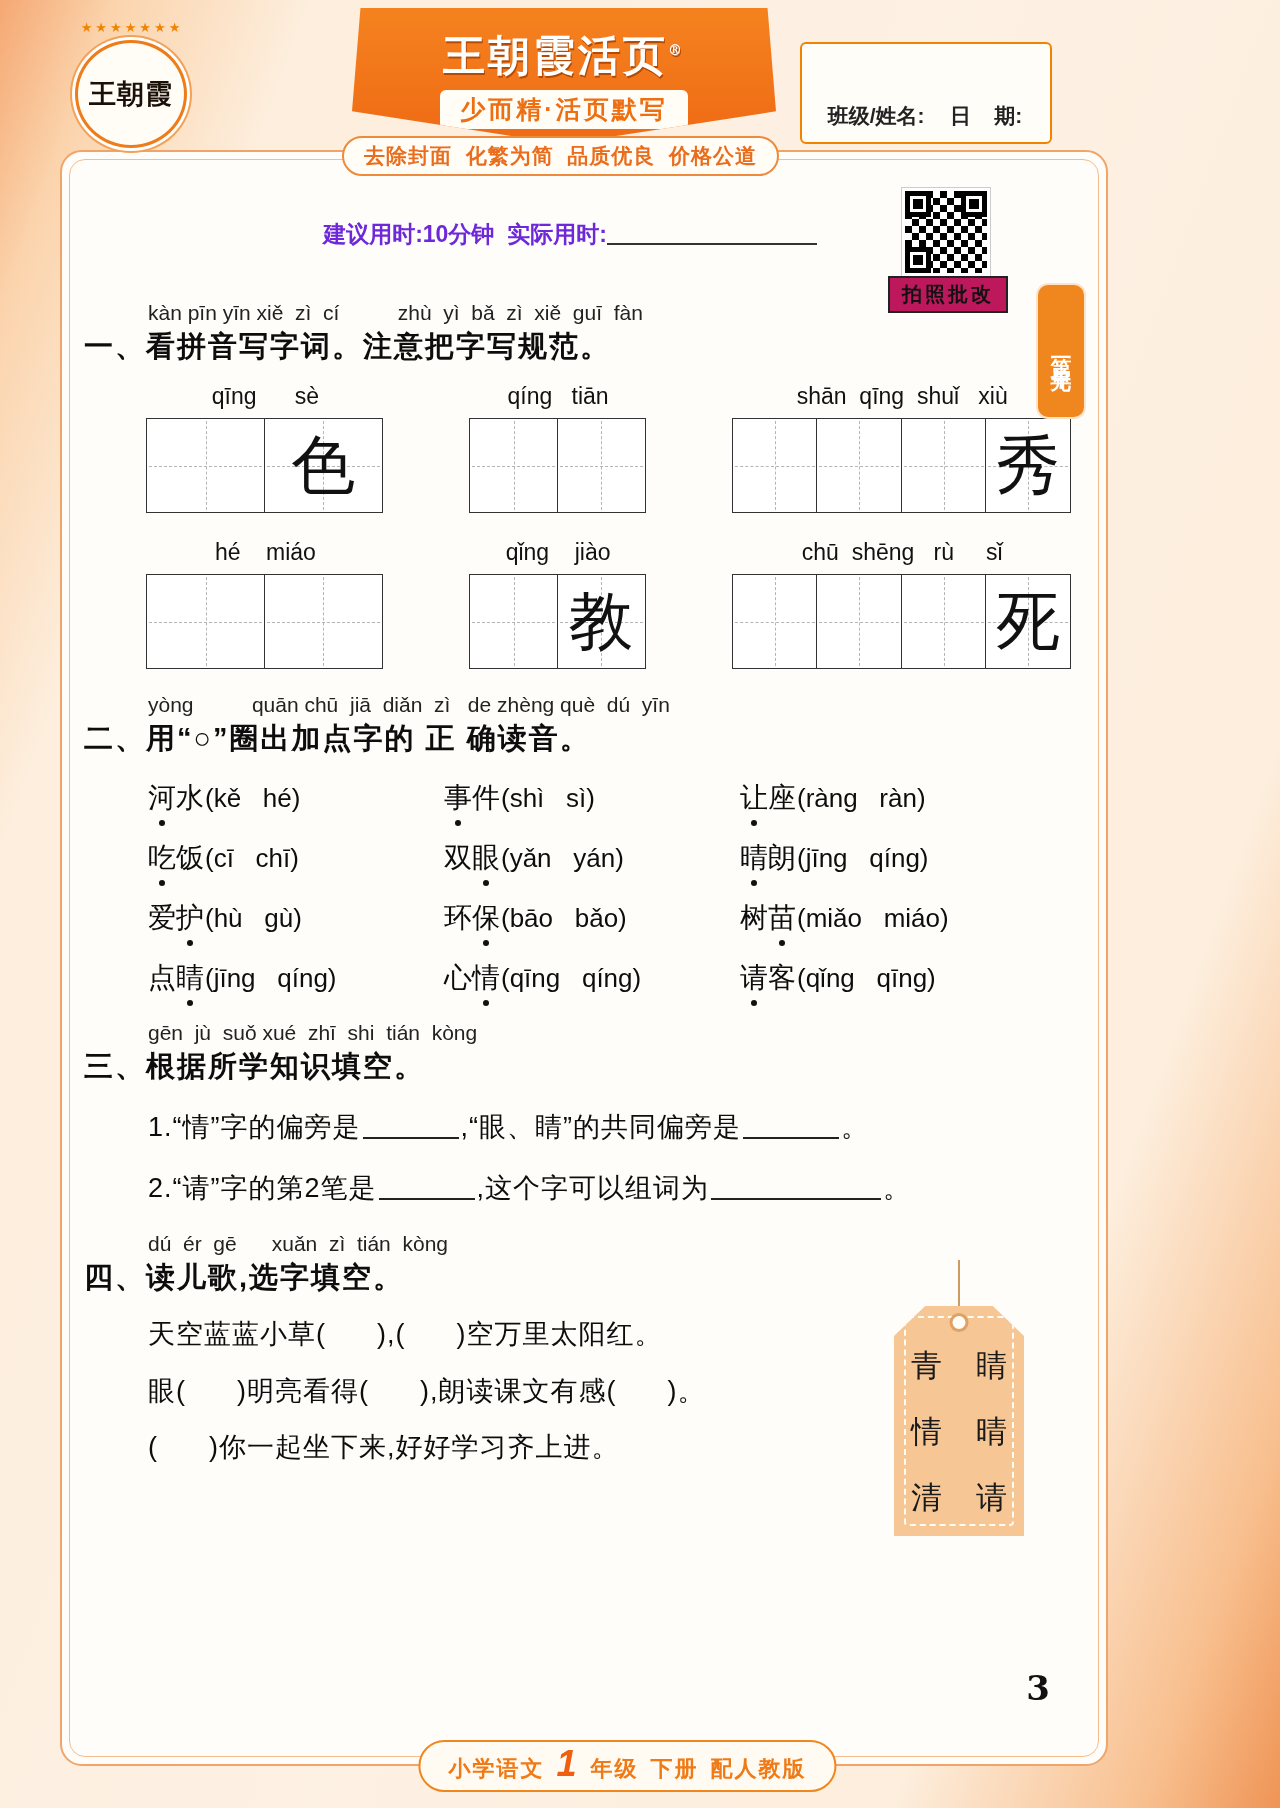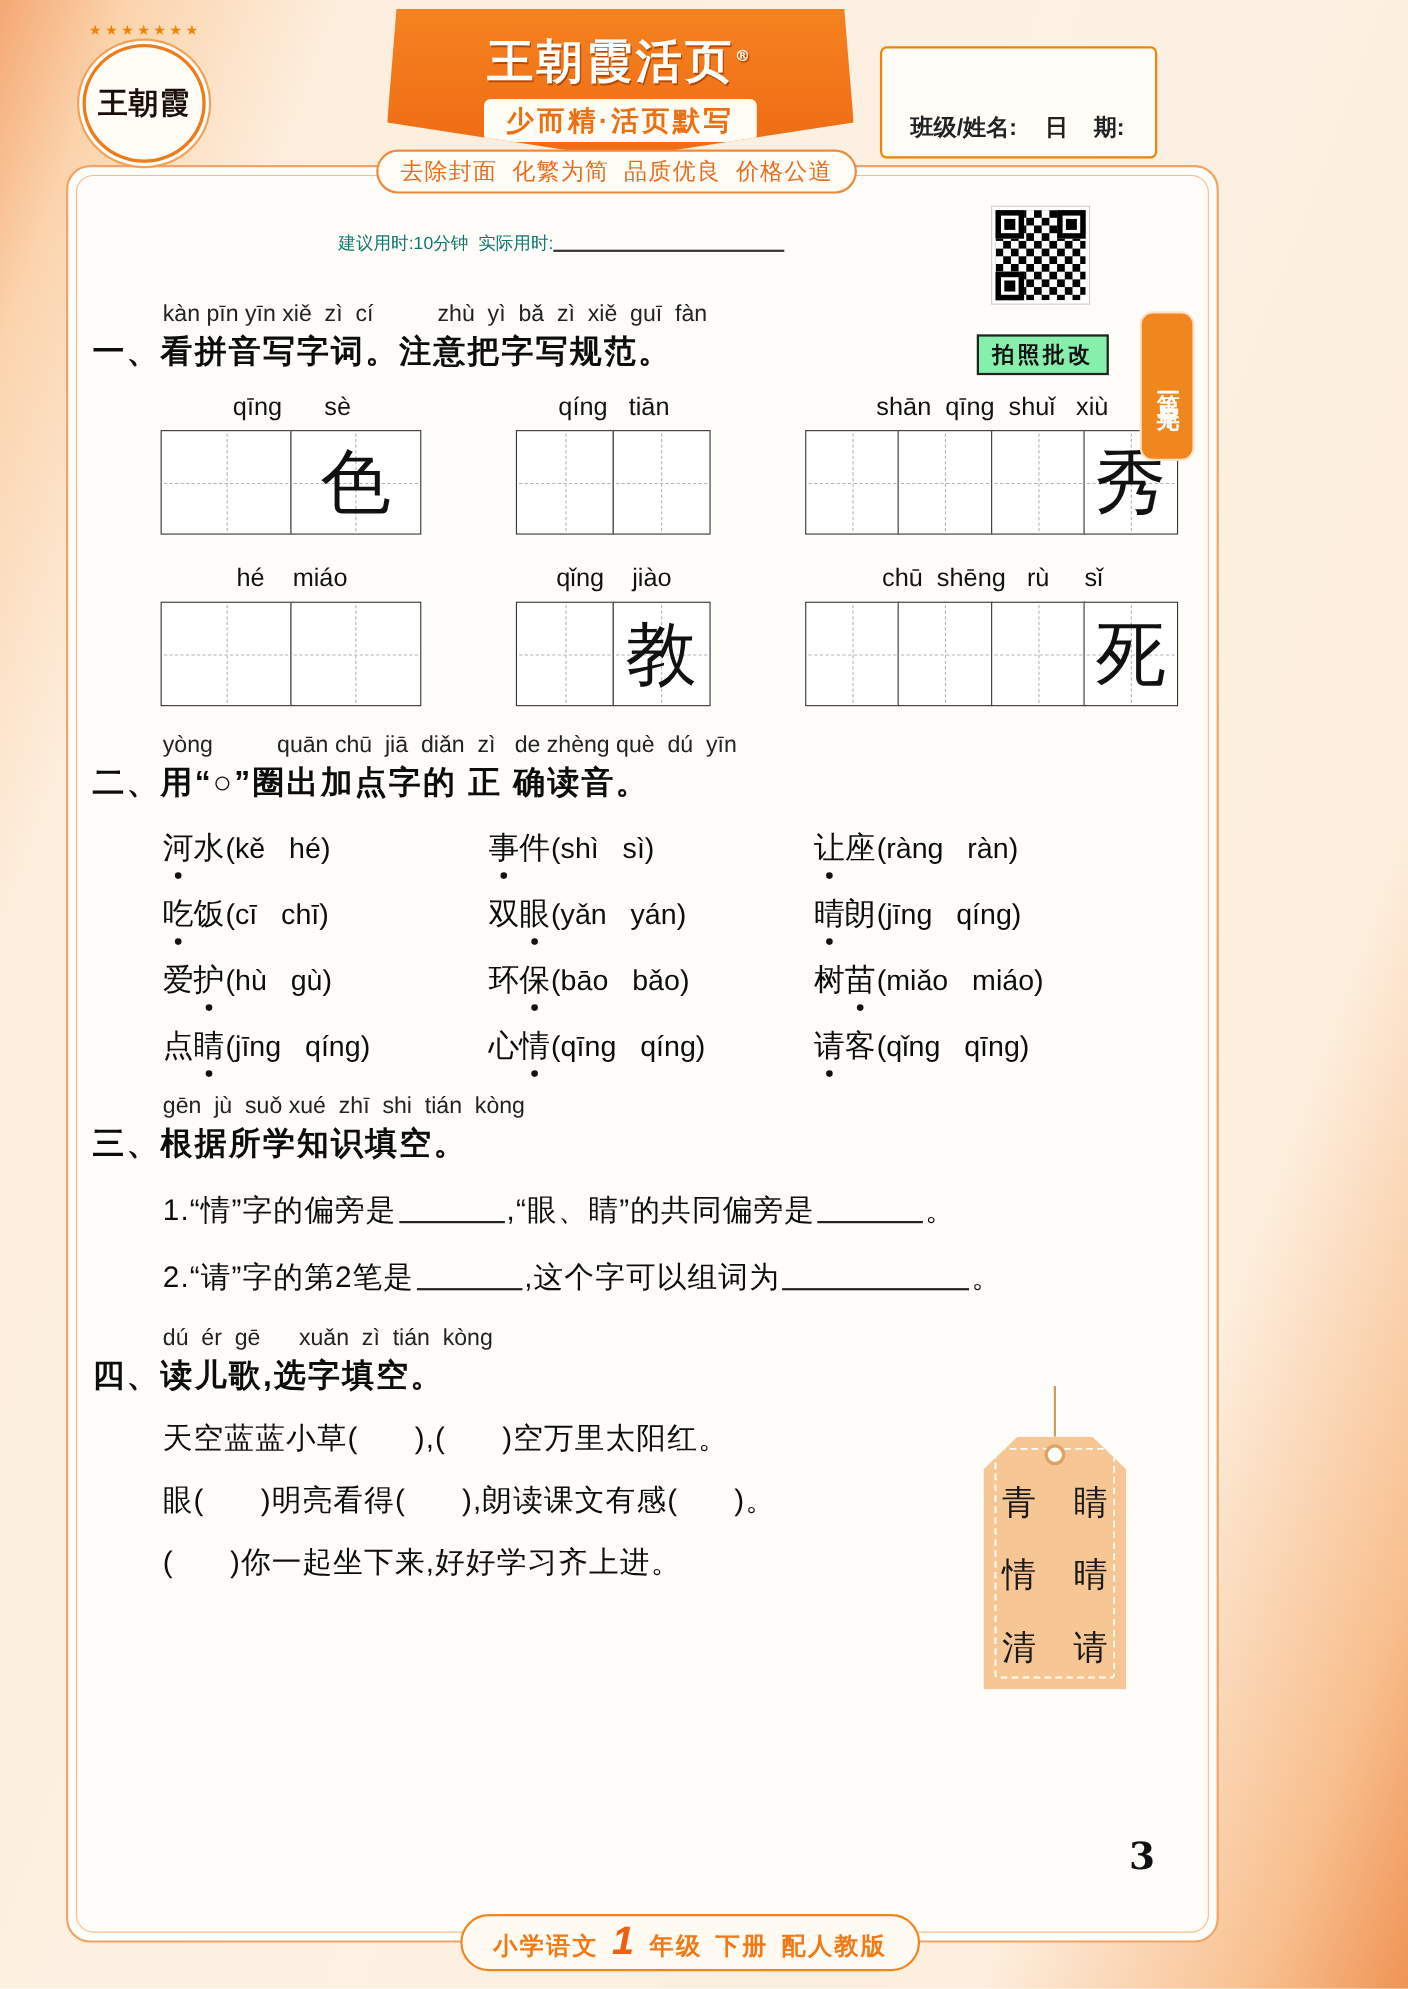--- a/index.html
+++ b/index.html
@@ -19,21 +19,21 @@
   .banner { position: absolute; left: 352px; top: 8px; width: 424px; height: 136px; z-index: 6;
     background: linear-gradient(180deg, #f5821f, #ef6a14);
     clip-path: polygon(2% 0, 98% 0, 100% 76%, 50% 100%, 0 76%); text-align: center; padding-top: 20px; }
   .banner-title { color: #fff; font-weight: bold; font-size: 42px; letter-spacing: 3px;
     font-family: "DejaVu Serif", serif; text-shadow: 1px 2px 0 #b34a05; }
   .banner-title sup { font-size: 14px; }
   .banner-subtitle { display: inline-block; margin-top: 6px; background: #fffdf6; color: #ee6f12;
     font-weight: bold; font-size: 25px; letter-spacing: 3px; border-radius: 6px; padding: 3px 20px; }
 
   .tagline { position: absolute; left: 342px; top: 136px; z-index: 7; background: #fffdf6; color: #e96d1c;
-    border: 2px solid #ee8a3c; border-radius: 20px; padding: 4px 20px; font-size: 21px; font-weight: normal;
+    border: 2px solid #ee8a3c; border-radius: 20px; padding: 4px 20px; font-size: 21px; font-weight: bold;
     letter-spacing: 1px; white-space: pre; }
 
   .infobox { position: absolute; left: 800px; top: 42px; width: 252px; height: 102px; background: #fffdf8;
     border: 2px solid #f08300; border-radius: 6px; z-index: 6; padding: 12px 14px; display: flex;
     flex-direction: row; justify-content: space-around; font-size: 21px; color: #222; font-weight: bold; }
   .ib-row { display: flex; align-items: flex-end; white-space: pre; }
   .ib-blank { flex: 1; border-bottom: 2px solid #444; height: 1.1em; margin-left: 2px; }
 
   .unit-tab { position: absolute; left: 1038px; top: 285px; width: 46px; height: 132px; z-index: 6;
     background: #f0861e; border-radius: 10px; color: #fff; font-weight: bold; font-size: 21px;
@@ -42,32 +42,32 @@
 
   
   .page { position: absolute; left: 60px; top: 150px; width: 1048px; height: 1616px; background: #fffdfa;
     border: 2.5px solid #f0a468; border-radius: 22px; z-index: 2; }
   .page::before { content: ""; position: absolute; inset: 7px; border: 1.5px solid #f5bd8c;
     border-radius: 16px; pointer-events: none; }
   .page-inner { position: relative; width: 100%; height: 100%; padding: 28px 28px 0 22px; }
 
   .lesson-title { text-align: center; font-size: 38px; font-weight: bold; letter-spacing: 5px; color: #111;
     margin-top: 8px; }
-  .time-row { margin: 12px 0 0 188px; font-size: 16px; font-weight: normal; color: #0f766e; white-space: pre; }
+  .time-row { margin: 12px 0 0 188px; font-size: 23px; font-weight: bold; color: #6d28d9; white-space: pre; }
   .blank-long { display: inline-block; width: 210px; border-bottom: 2px solid #333; height: 1em;
     transform: translateY(3px); }
 
   
   .qr { position: absolute; left: 840px; top: 36px; width: 88px; height: 88px; background:
     conic-gradient(#000 25%, #fff 0 50%, #000 0 75%, #fff 0) 0 0/14px 14px; border: 3px solid #fff;
     outline: 1px solid #ccc; }
   .qr-finder { position: absolute; width: 26px; height: 26px; border: 5px solid #000; background: #fff; }
   .qr-finder::after { content: ""; position: absolute; inset: 3px; background: #000; }
   .qr-finder.tl { left: 0; top: 0; } .qr-finder.tr { right: 0; top: 0; } .qr-finder.bl { left: 0; bottom: 0; }
-  .qr-caption { position: absolute; left: 826px; top: 152px; border: 2px solid #222; background: #86efac;
+  .qr-caption { position: absolute; left: 826px; top: 124px; border: 2px solid #222; background: #be185d;
     font-size: 20px; font-weight: bold; letter-spacing: 3px; padding: 3px 12px; color: #111; }
 
   
   .sec { margin-top: 24px; }
   .sec-pinyin { margin-left: 64px; font-size: 21px; color: #222; white-space: pre; }
   .sec-title-row { display: flex; align-items: baseline; font-size: 29px; font-weight: bold; color: #0d0d0d;
     letter-spacing: 2px; margin-top: 2px; }
 
   
   .grid-row { display: flex; justify-content: space-between; width: 923px; margin: 16px 0 0 64px; }

